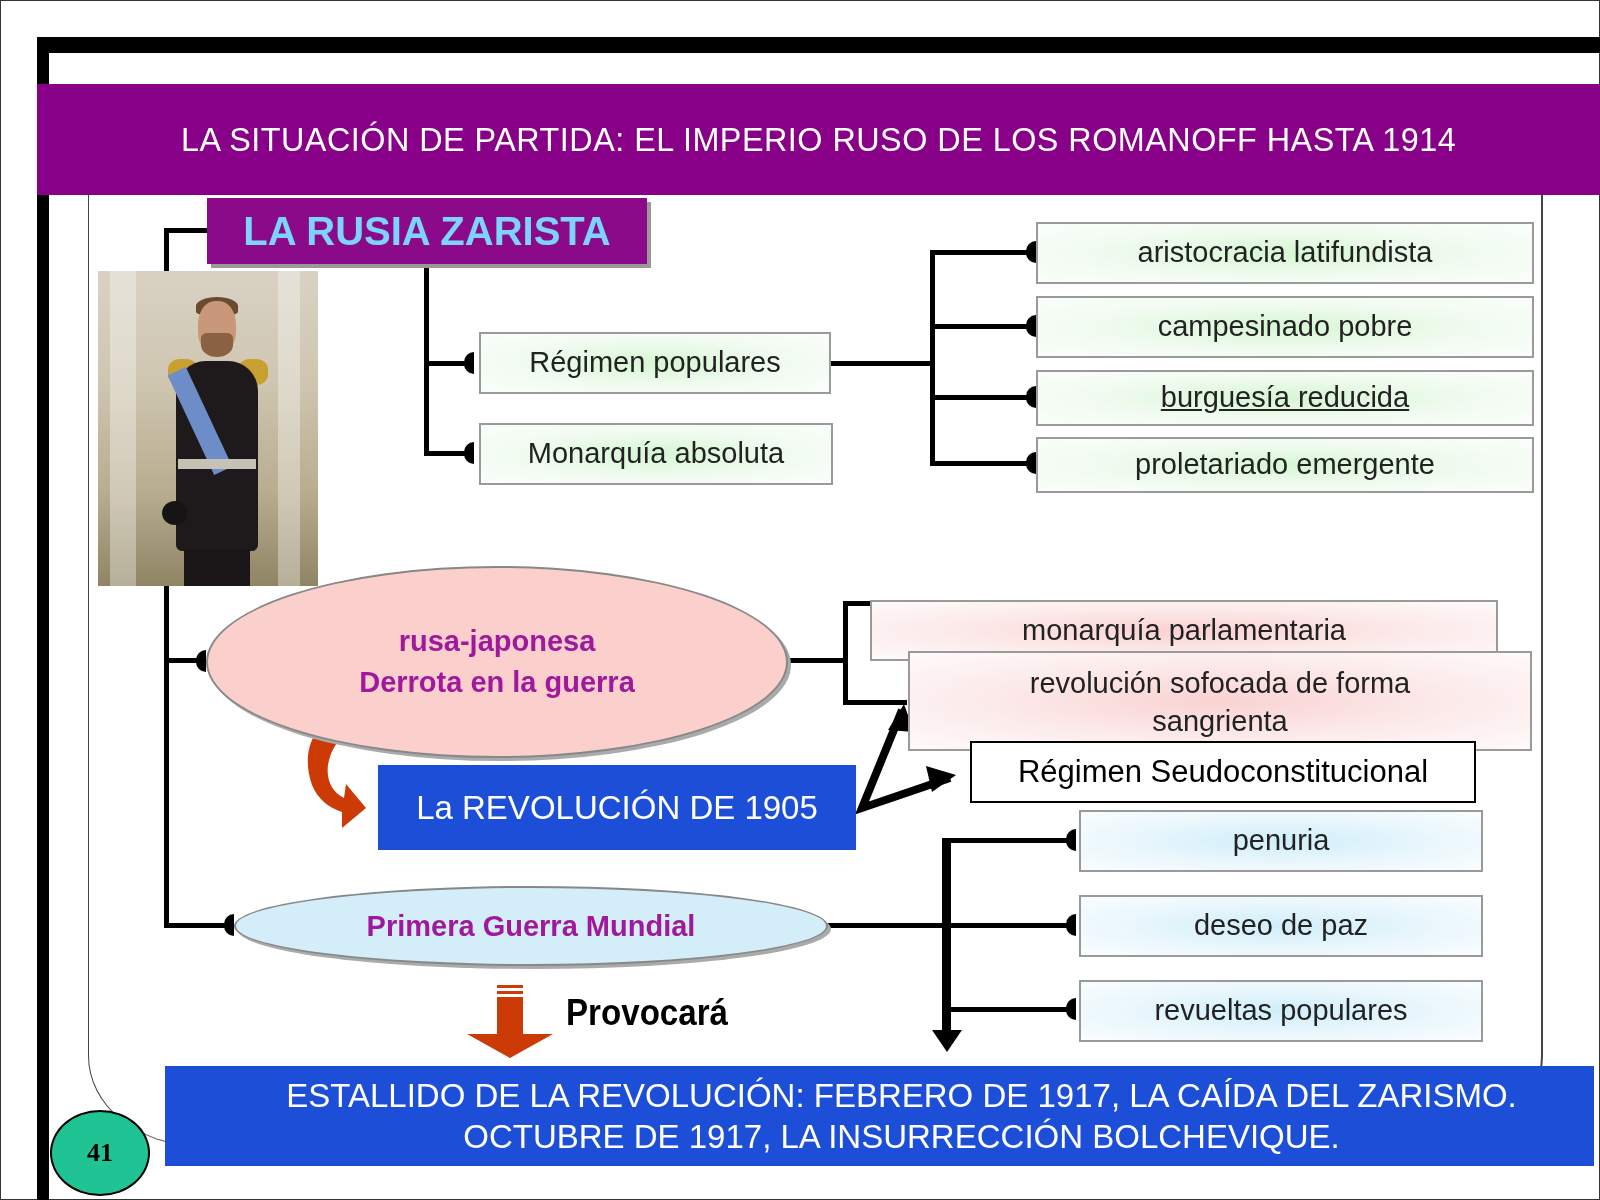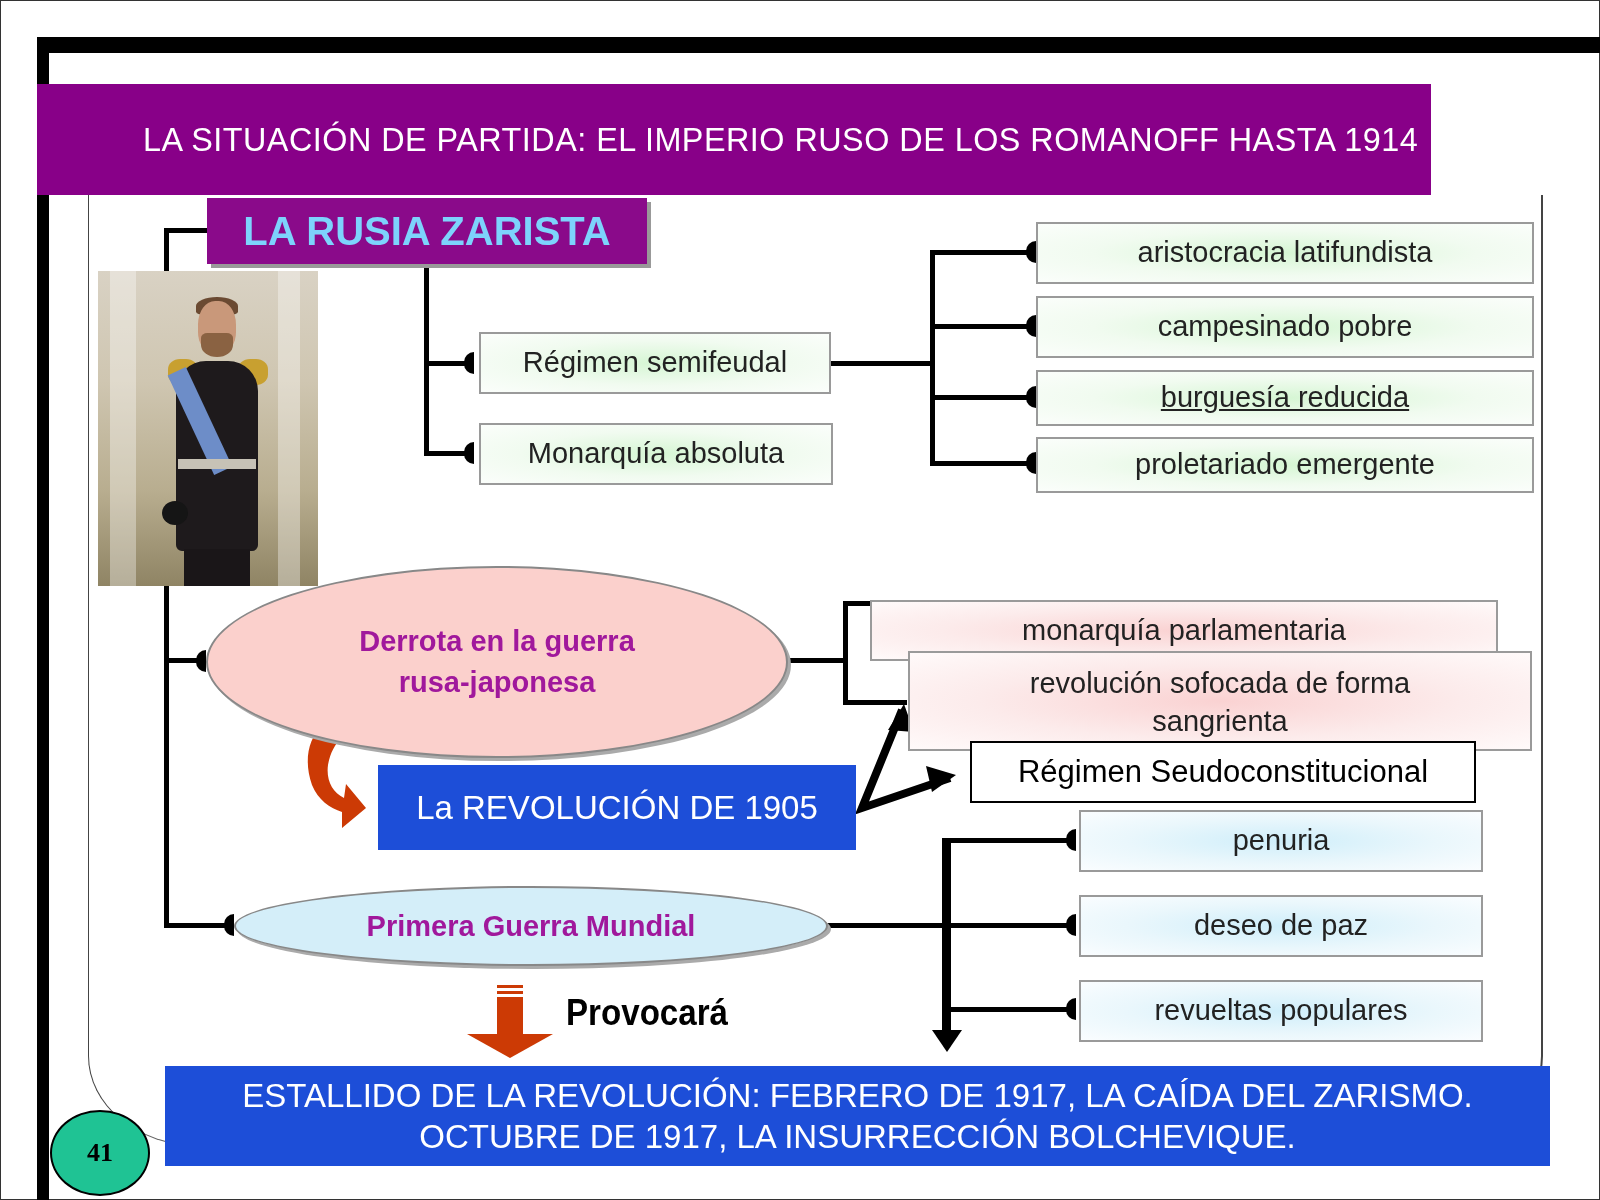--- a/index.html
+++ b/index.html
@@ -12,23 +12,23 @@
       position: absolute; left: 0; top: 0; width: 1598px; height: 1198px;
       border: 1px solid #333;
     }
     .slide-black-top {
       position: absolute; left: 37px; top: 37px; width: 1563px; height: 16px; background: #000;
     }
     .slide-black-left {
       position: absolute; left: 37px; top: 37px; width: 12px; height: 1163px; background: #000;
     }
     .title-bar {
-      position: absolute; left: 37px; top: 84px; width: 1394px; height: 111px;
+      position: absolute; left: 37px; top: 84px; width: 1563px; height: 111px;
       background: #880088; color: #fff;
-      display: flex; align-items: center; justify-content: flex-end;
+      display: flex; align-items: center; justify-content: center;
       font-size: 33px; letter-spacing: 0.5px; font-weight: 300;
     }
     .title-bar span { transform: scaleX(0.98); display: inline-block; }
 
     .content-frame {
       position: absolute; left: 88px; top: 195px; width: 1452px; height: 950px;
       border-left: 1px solid #444; border-right: 2px solid #444;
       border-bottom: 1px solid #666;
       border-radius: 0 0 110px 110px / 0 0 90px 90px;
     }
@@ -200,43 +200,43 @@
   <div class="sash"></div>
   <div class="belt"></div>
   <div class="legs"></div>
   <div class="hair"></div>
   <div class="figure-head"></div>
   <div class="beard"></div>
   <div class="cap"></div>
 </div>
 
 <div class="box green" style="left:479px; top:332px; width:348px; height:58px;">
-  <span>Régimen semifeudal</span>
+  <span>Régimen populares</span>
 </div>
 <div class="box green" style="left:479px; top:423px; width:350px; height:58px;">
   <span>Monarquía absoluta</span>
 </div>
 
 <div class="box green" style="left:1036px; top:222px; width:494px; height:58px;">
   <span>aristocracia latifundista</span>
 </div>
 <div class="box green" style="left:1036px; top:296px; width:494px; height:58px;">
   <span>campesinado pobre</span>
 </div>
 <div class="box green" style="left:1036px; top:370px; width:494px; height:52px;text-decoration:underline;">
   <span>burguesía reducida</span>
 </div>
 <div class="box green" style="left:1036px; top:437px; width:494px; height:52px;">
   <span>proletariado emergente</span>
 </div>
 
 <div class="ellipse pink" style="left:206px; top:566px; width:578px; height:188px; font-size:29px; line-height:1.42;">
   <div>
+    <div>rusa-japonesa</div>
     <div>Derrota en la guerra</div>
-    <div>rusa-japonesa</div>
   </div>
 </div>
 
 <div class="box pink" style="left:870px; top:576px; width:624px; height:57px;margin-top:24px;">
   <span>monarquía parlamentaria</span>
 </div>
 <div class="box pink" style="left:908px; top:651px; width:624px; height:100px; padding:0 70px; box-sizing:border-box; align-items:flex-start; padding-top:12px;">
   <span>revolución sofocada de forma sangrienta</span>
 </div>
 
@@ -257,20 +257,20 @@
 </div>
 <div class="box blue" style="left:1079px; top:895px; width:400px; height:58px;">
   <span>deseo de paz</span>
 </div>
 <div class="box blue" style="left:1079px; top:980px; width:400px; height:58px;">
   <span>revueltas populares</span>
 </div>
 
 <div class="provocara">Provocará</div>
 
-<div class="purple-box" style="left:165px; top:1066px; width:1385px; height:100px; font-size:33px; line-height:1.25; flex-direction:column;">
+<div class="purple-box" style="left:165px; top:1066px; width:1385px; height:100px; font-size:33px; line-height:1.25; flex-direction:column;padding-left:44px;">
   <div>ESTALLIDO DE LA REVOLUCIÓN: FEBRERO DE 1917, LA CAÍDA DEL ZARISMO.</div>
   <div>OCTUBRE DE 1917, LA INSURRECCIÓN BOLCHEVIQUE.</div>
 </div>
 
 <div class="page-num">
   <span>41</span>
 </div>
 
 </body></html>

